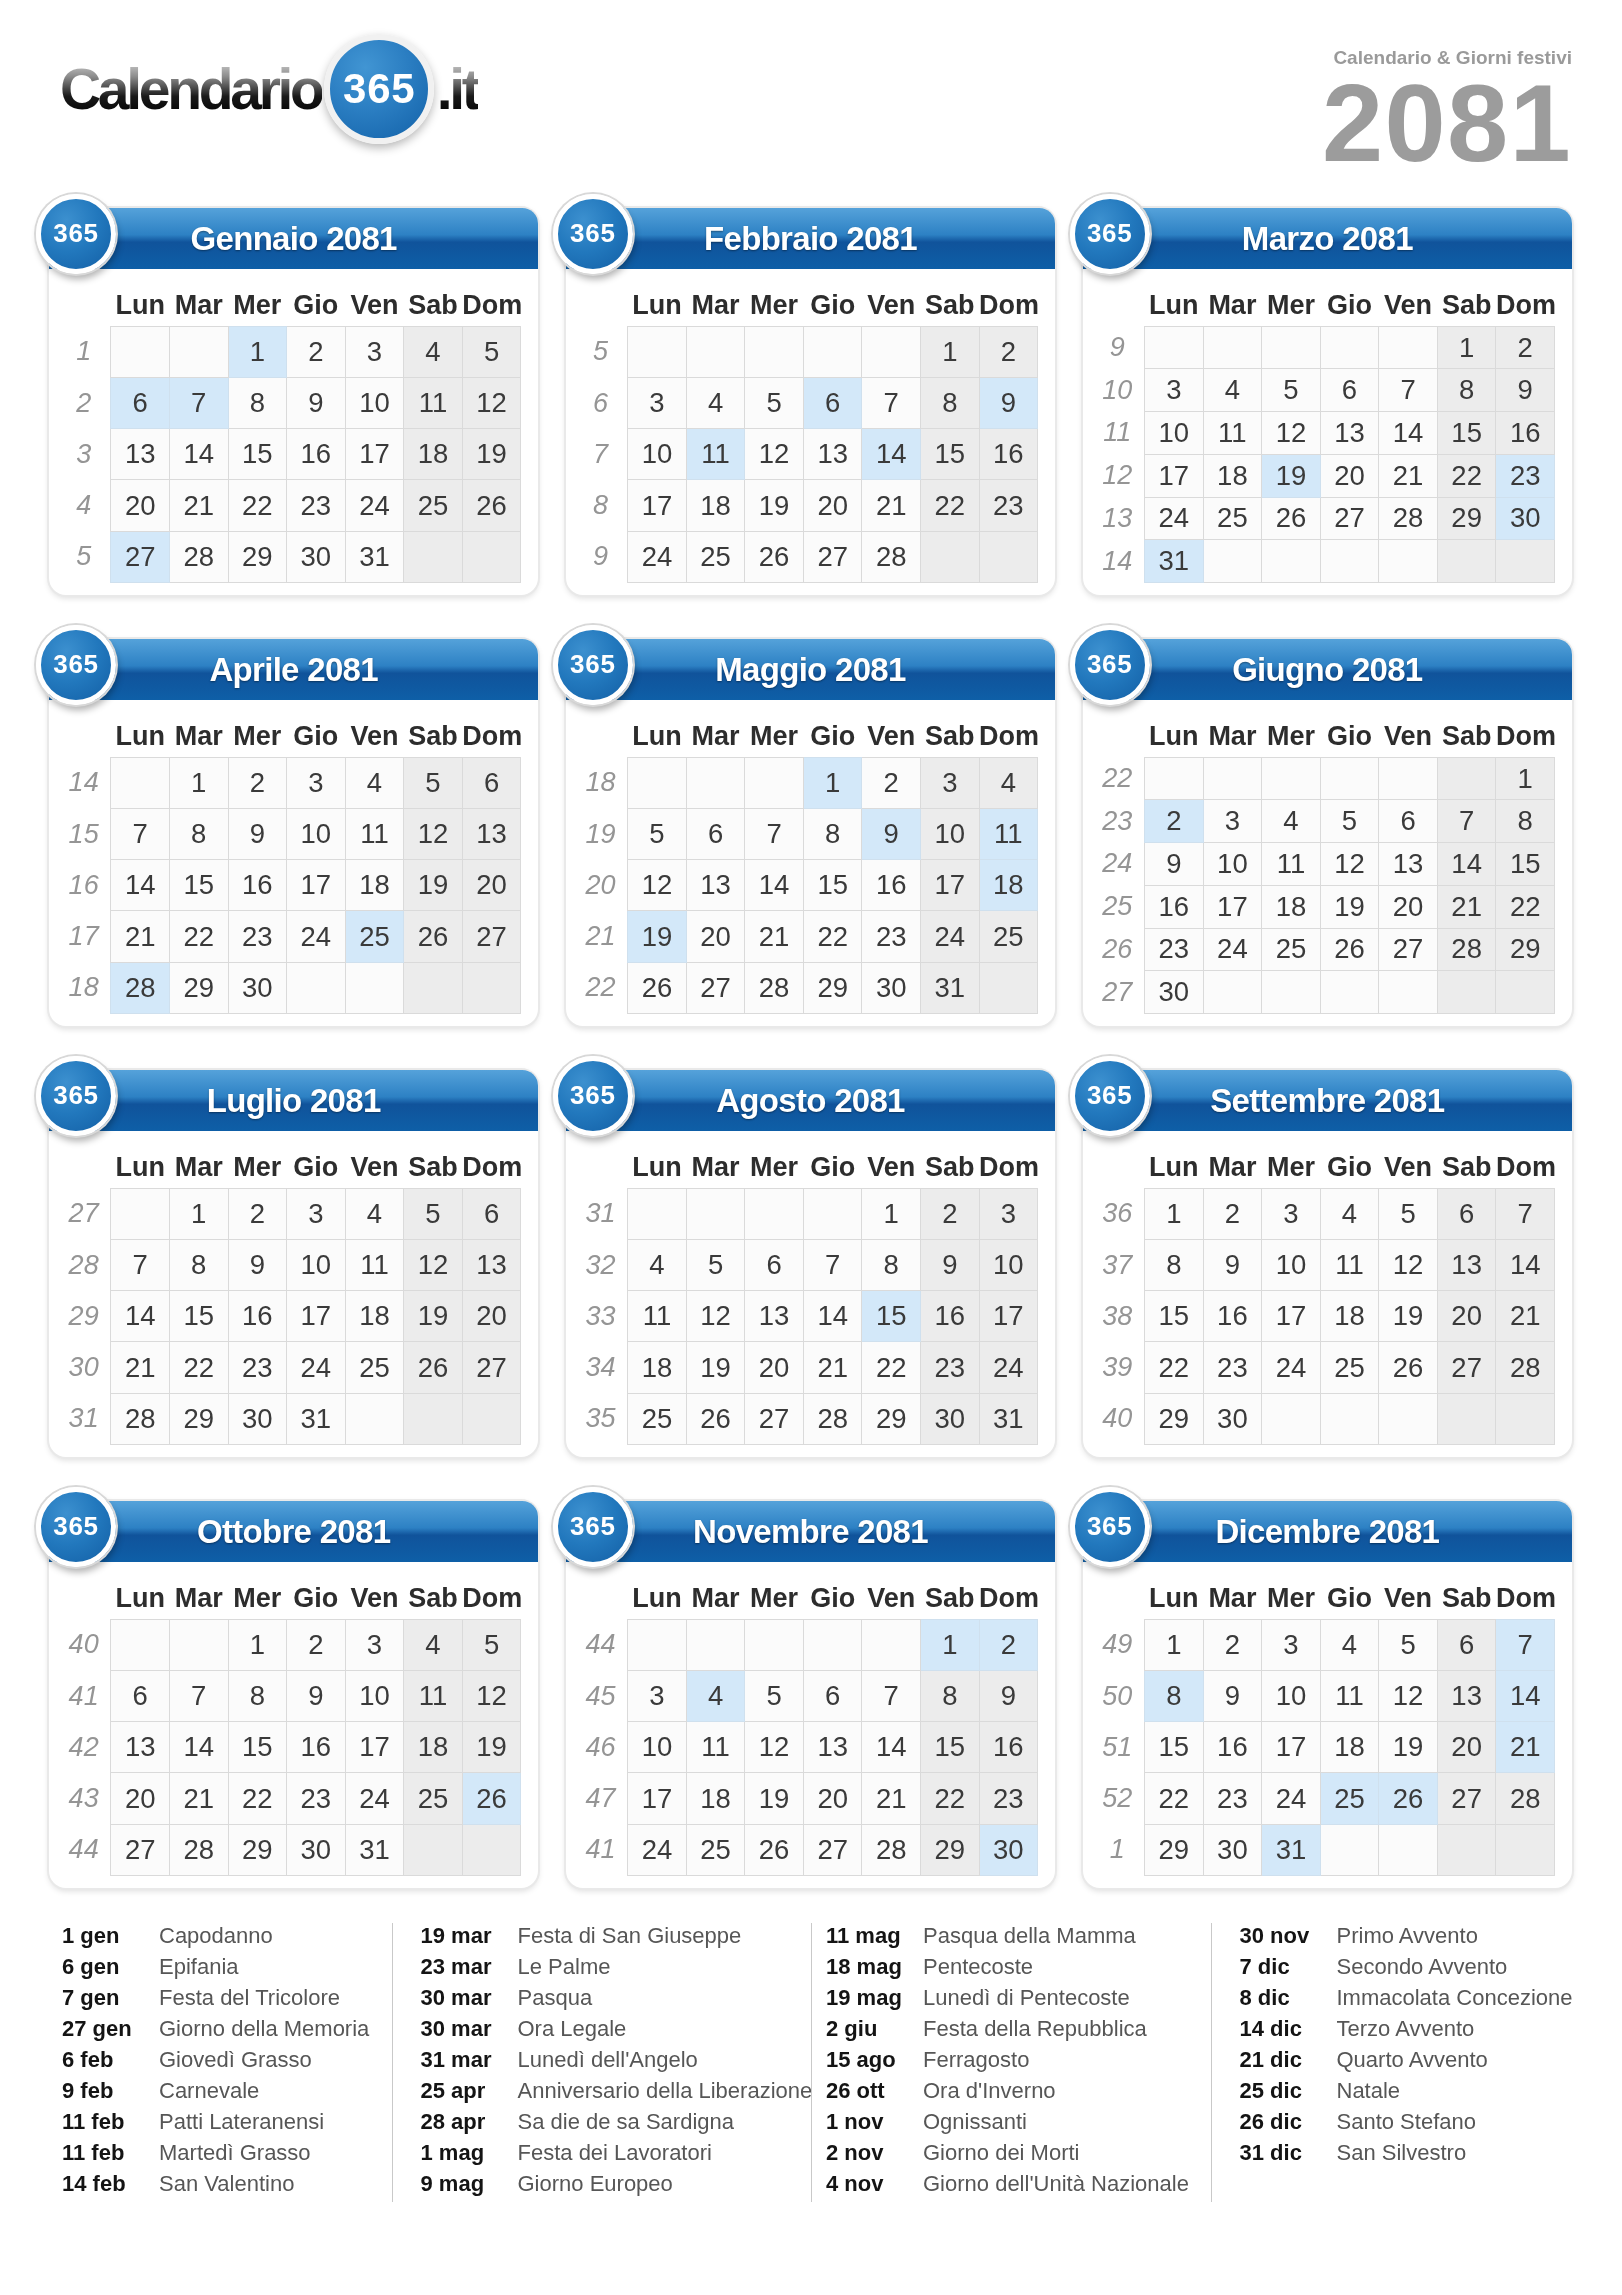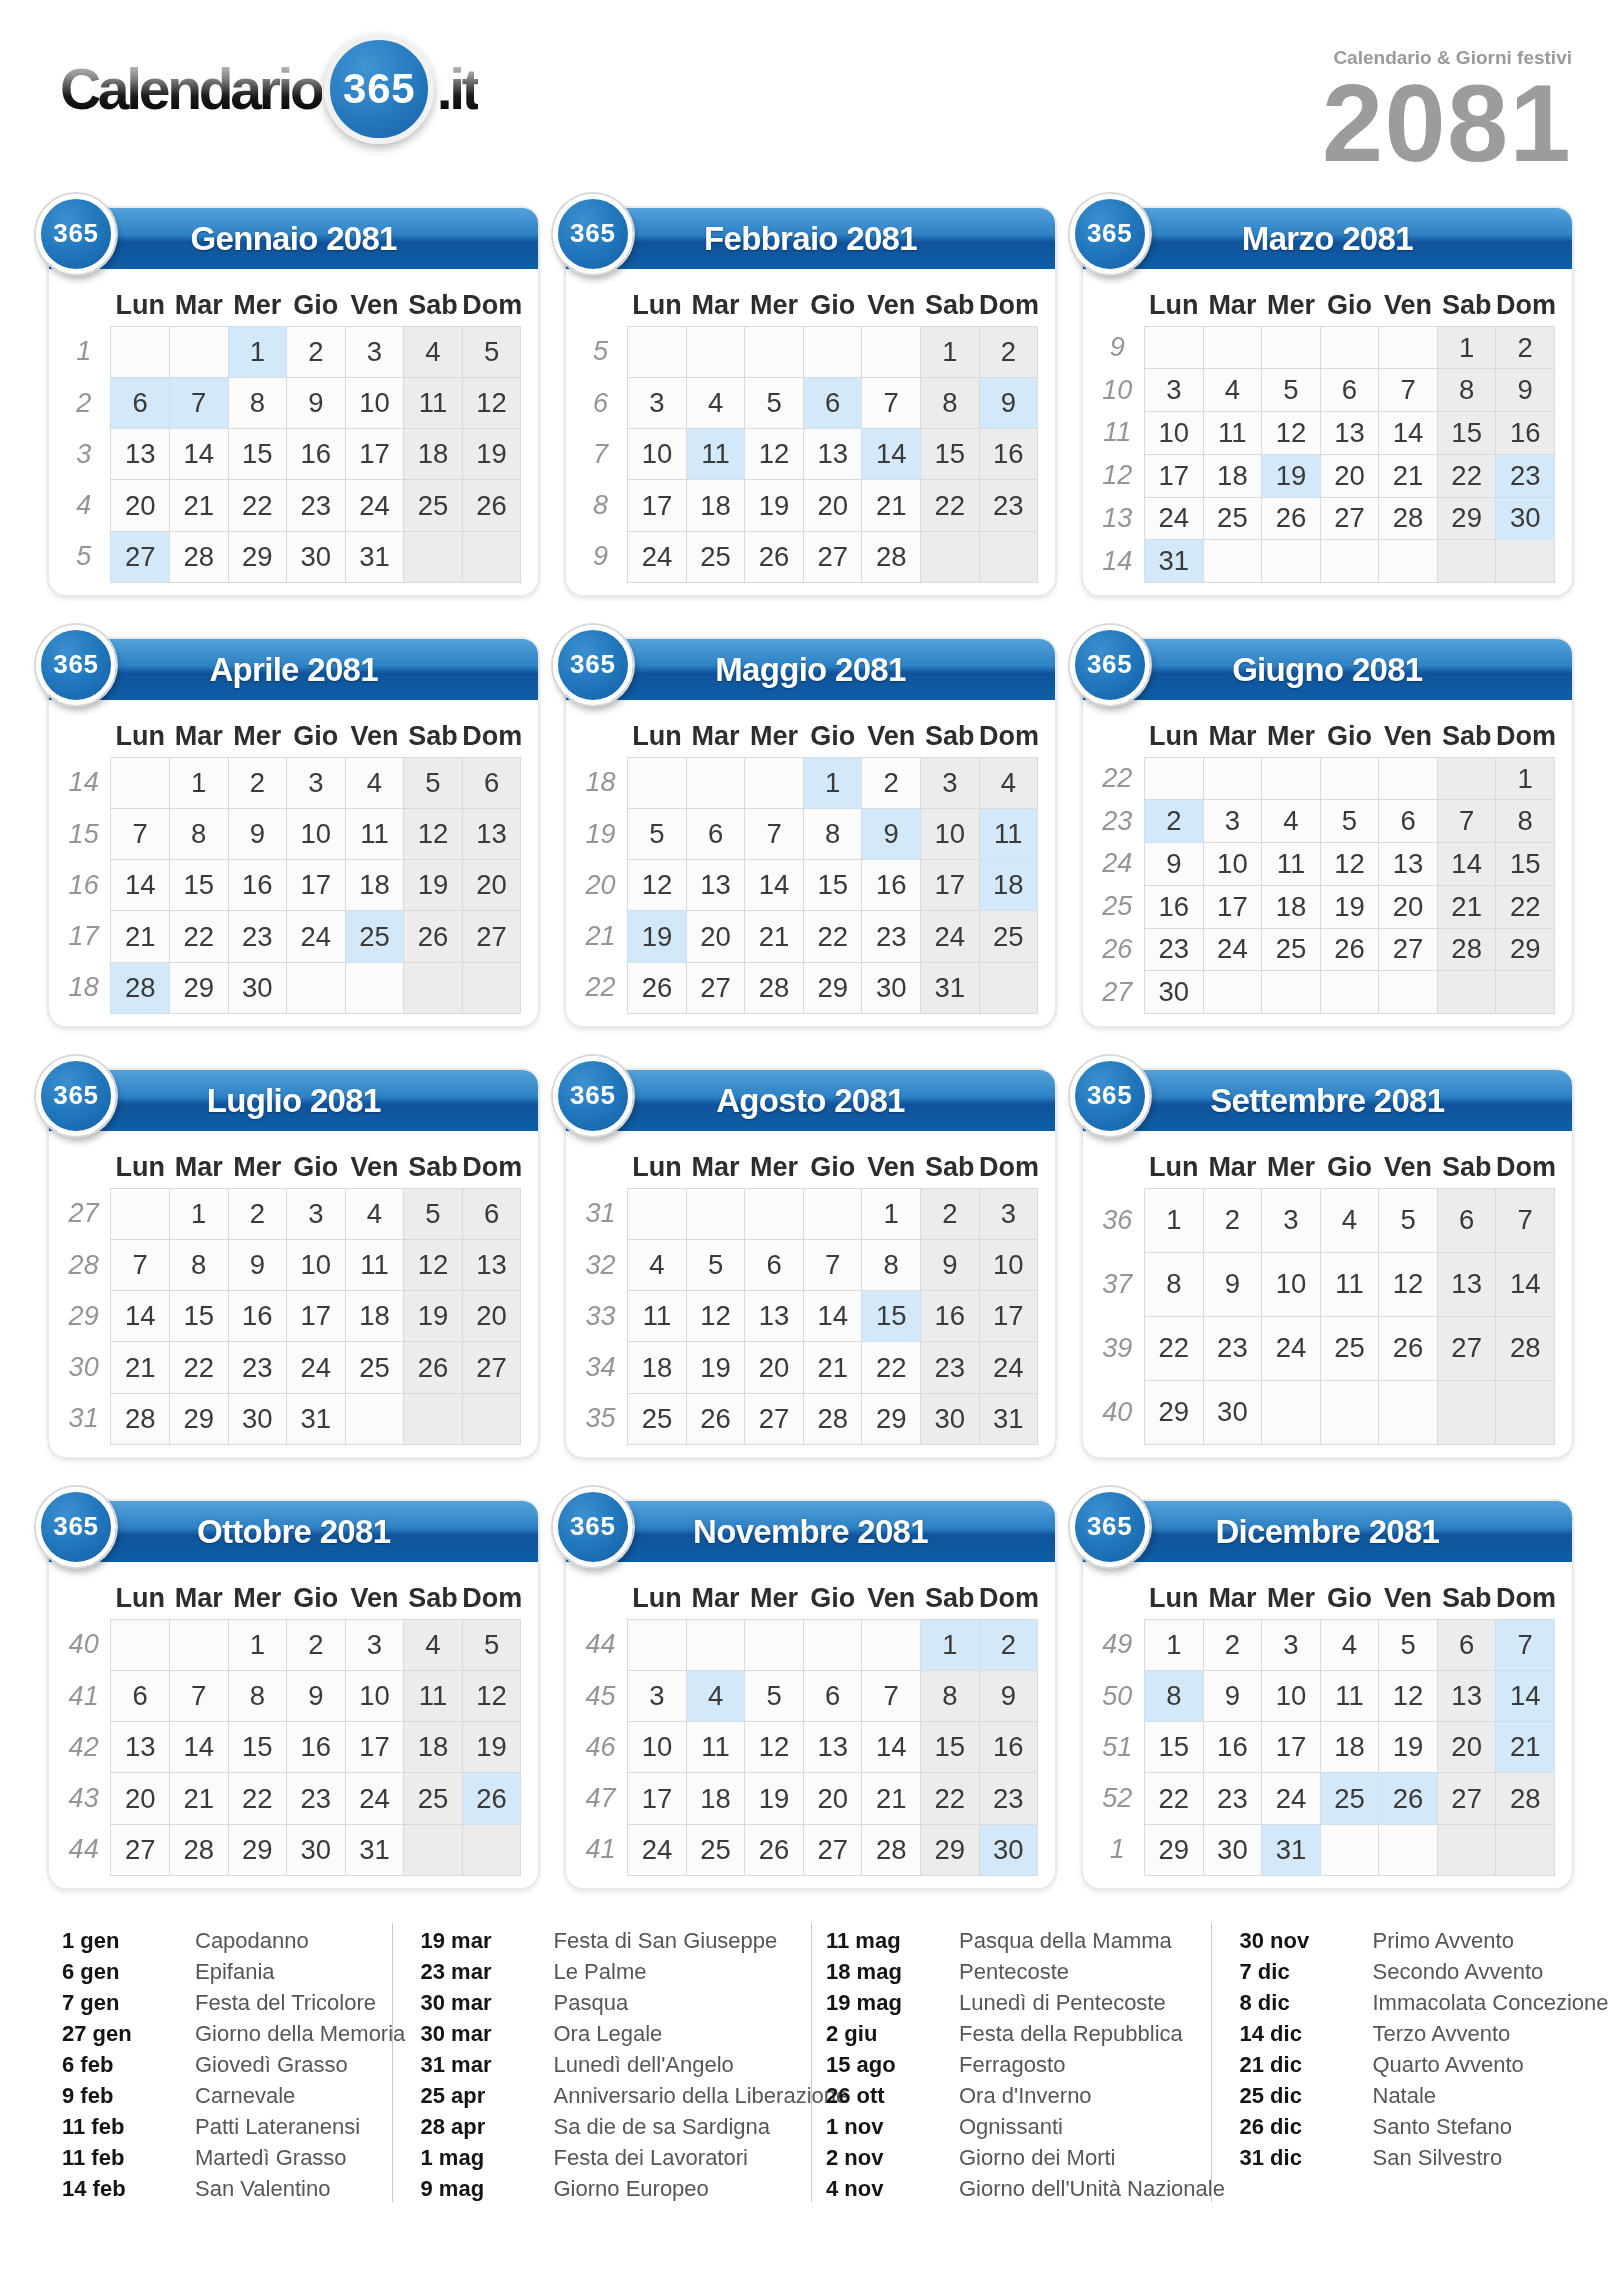--- a/index.html
+++ b/index.html
@@ -63,21 +63,21 @@
   td.day.weekend{background:var(--weekend-bg);}
   td.day.holiday{background:var(--holiday-bg);border-color:#cfe0ee;}
 
   
   .legend{position:absolute;left:62px;top:1923px;width:1505px;display:flex;align-items:stretch;}
   .legend-col{box-sizing:border-box;}
   .legend-col.c0{width:330px;}
   .legend-col.c1{width:419px;border-left:1.3px solid #c9c9c9;padding-left:27.5px;}
   .legend-col.c2{width:400px;border-left:1.3px solid #c9c9c9;padding-left:14px;}
   .legend-col.c3{width:353px;border-left:1.3px solid #c9c9c9;padding-left:27.5px;}
-  .legend-row{display:flex;height:31px;align-items:flex-end;gap:36px;}
+  .legend-row{display:flex;height:31px;align-items:flex-start;}
   .legend-date{width:97px;flex-shrink:0;font-size:22px;font-weight:bold;color:#141414;}
   .legend-name{font-size:22px;color:#565656;white-space:nowrap;}
 </style>
 </head>
 <body>
 
 <div class="logo">
   <span class="logo-word">Calendario</span>
   <span class="logo-circle">365</span>
   <span class="logo-word">.it</span>
@@ -716,20 +716,30 @@
               <td class="weeknum">37</td>
               <td class="day">8</td>
               <td class="day">9</td>
               <td class="day">10</td>
               <td class="day">11</td>
               <td class="day">12</td>
               <td class="day weekend">13</td>
               <td class="day weekend">14</td>
             </tr>
             <tr>
+              <td class="weeknum">38</td>
+              <td class="day">15</td>
+              <td class="day">16</td>
+              <td class="day">17</td>
+              <td class="day">18</td>
+              <td class="day">19</td>
+              <td class="day weekend">20</td>
+              <td class="day weekend">21</td>
+            </tr>
+            <tr>
               <td class="weeknum">39</td>
               <td class="day">22</td>
               <td class="day">23</td>
               <td class="day">24</td>
               <td class="day">25</td>
               <td class="day">26</td>
               <td class="day weekend">27</td>
               <td class="day weekend">28</td>
             </tr>
             <tr>

